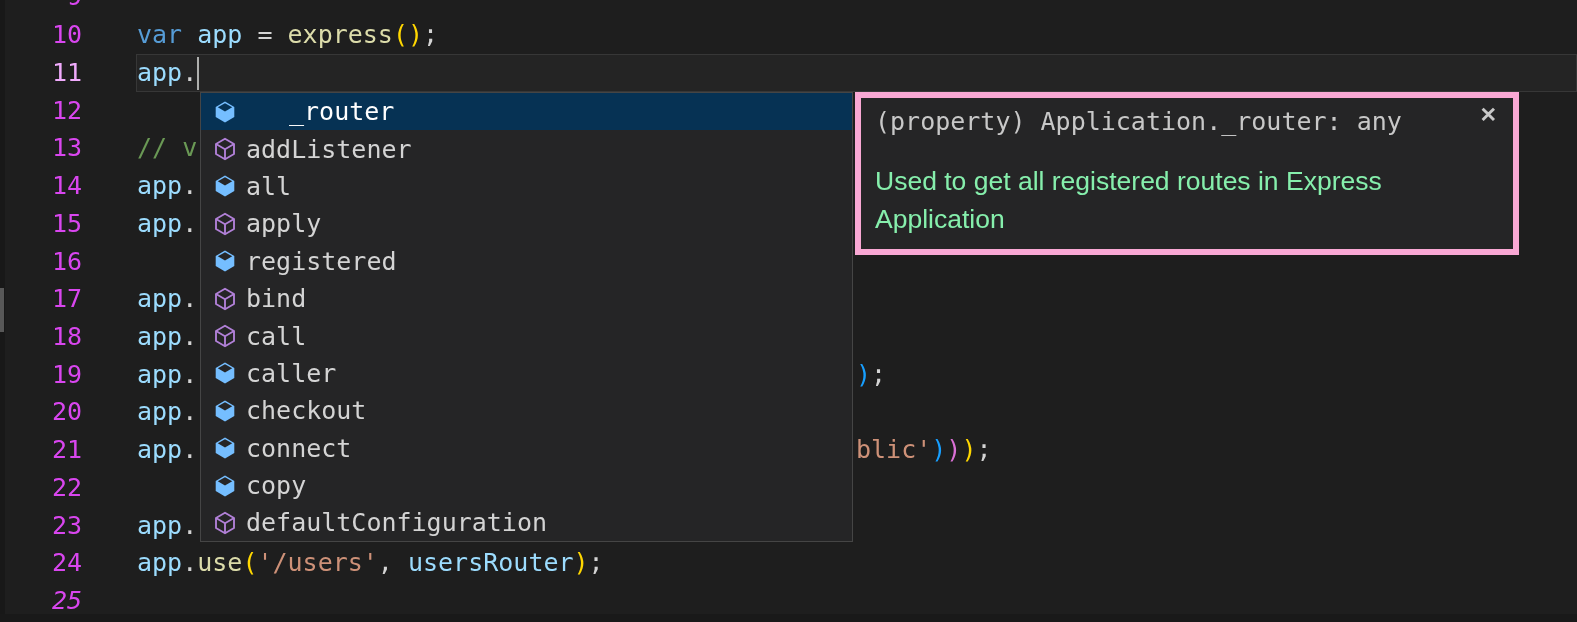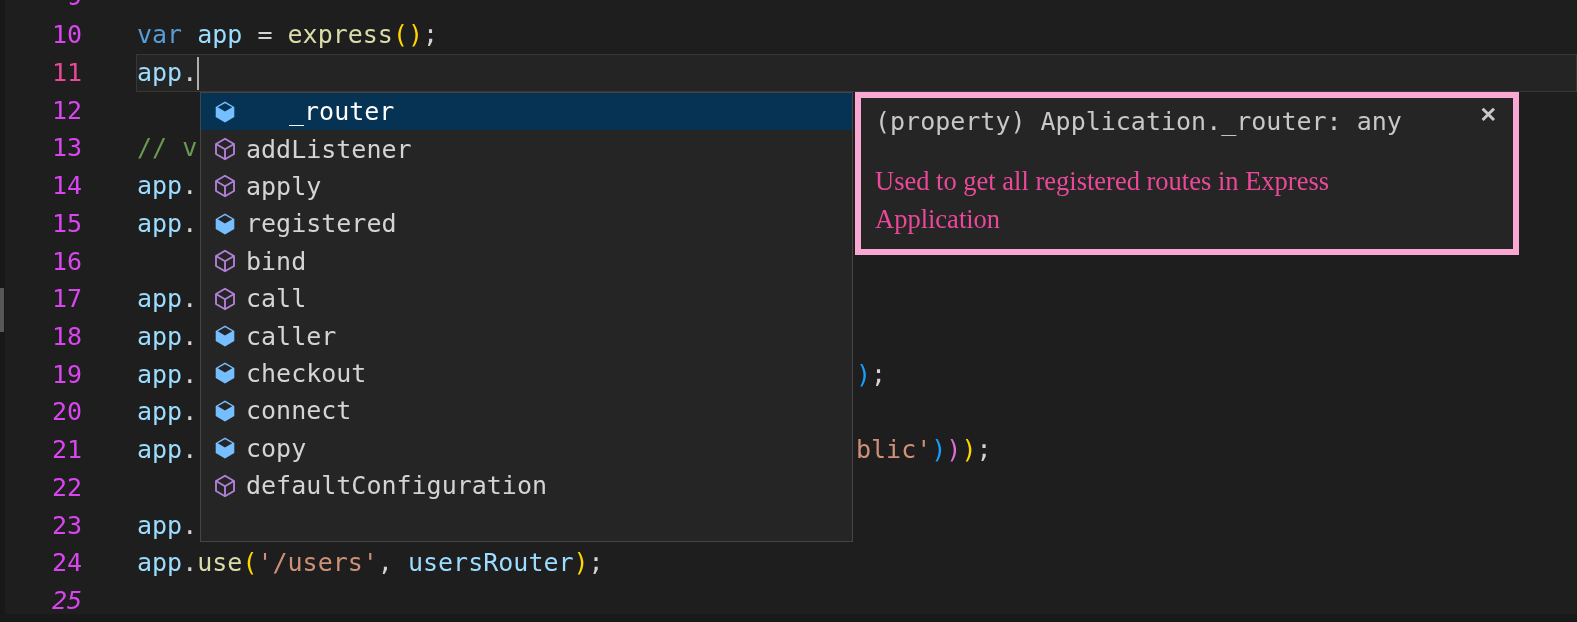--- a/index.html
+++ b/index.html
@@ -15,21 +15,21 @@
 
   .current-line-band {
     position:absolute; left:136px; right:0; top:54px; height:38px;
     background:#242424; border:1px solid #373737; box-sizing:border-box; z-index:1;
   }
   .cursor { position:absolute; left:197px; top:57px; width:2px; height:33px; background:#aeafad; z-index:3; }
 
   .code-lines { position:absolute; inset:0; z-index:2; }
   .row { position:absolute; left:0; width:100%; height:38px; line-height:37.7px; white-space:pre; }
   .gutter { position:absolute; left:0; top:0; width:82px; text-align:right; color:#d946ef; }
-  .gutter.active { color:#ec4899; }
+  .gutter.active { color:#f0abfc; }
   .code { position:absolute; left:137px; top:0; }
   .fragment { position:absolute; left:856px; top:0; }
 
   .suggest {
     position:absolute; left:200px; top:92px; width:653px; height:450px;
     background:#252526; border:1px solid #454545; box-sizing:border-box; z-index:5;
     overflow:hidden;
   }
   .suggest-row {
     --rowbg:#252526;
@@ -47,21 +47,21 @@
   .details-header {
     font-family:"DejaVu Sans Mono","Liberation Mono",monospace;
     font-size:25px; color:#c8c8c8; padding:9px 50px 0 14px; white-space:pre;
   }
   .details-close {
     position:absolute; top:6px; right:16px; color:#c8c8c8;
     font-family:"Liberation Sans",sans-serif; font-size:21px; font-weight:bold;
     cursor:pointer; line-height:1;
   }
   .details-body {
-    font-family:Liberation Serif, serif; font-size:26.5px; color:#ec4899;
+    font-family:Liberation Sans, sans-serif; font-size:26.5px; color:#86efac;
     padding:26px 70px 0 14px; line-height:38px;
   }
 </style>
 </head>
 <body>
 
 <div class="screen">
   <div class="left-strip"></div>
   <div class="sash-thumb"></div>
 
@@ -96,20 +96,27 @@
           <path d="M8 2.1 L12.8 4.9 L8 7.7 L3.2 4.9 Z" fill="var(--rowbg)"></path>
         </svg>
         <span class="suggest-label">_router</span>
       </div>
       <div class="suggest-row">
         <svg viewBox="0 0 16 16" fill="none" stroke="#B180D7" stroke-width="1.25" stroke-linejoin="round">
           <path d="M8 1.2 L14 4.7 L14 11.3 L8 14.8 L2 11.3 L2 4.7 Z"></path>
           <path d="M2 4.7 L8 8.2 L14 4.7 M8 8.2 L8 14.8"></path>
         </svg>
         <span class="suggest-label">addListener</span>
+      </div>
+      <div class="suggest-row">
+        <svg viewBox="0 0 16 16">
+          <path d="M8 1 L14.2 4.6 L14.2 11.4 L8 15 L1.8 11.4 L1.8 4.6 Z" fill="#75BEFF"></path>
+          <path d="M8 2.1 L12.8 4.9 L8 7.7 L3.2 4.9 Z" fill="var(--rowbg)"></path>
+        </svg>
+        <span class="suggest-label">all</span>
       </div>
       <div class="suggest-row">
         <svg viewBox="0 0 16 16" fill="none" stroke="#B180D7" stroke-width="1.25" stroke-linejoin="round">
           <path d="M8 1.2 L14 4.7 L14 11.3 L8 14.8 L2 11.3 L2 4.7 Z"></path>
           <path d="M2 4.7 L8 8.2 L14 4.7 M8 8.2 L8 14.8"></path>
         </svg>
         <span class="suggest-label">apply</span>
       </div>
       <div class="suggest-row">
         <svg viewBox="0 0 16 16">

